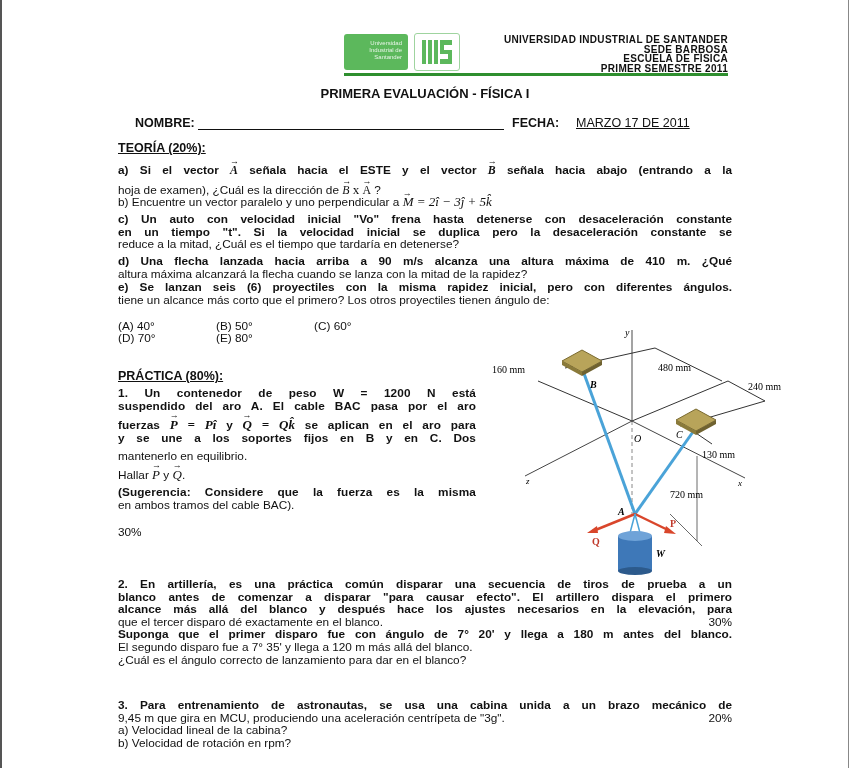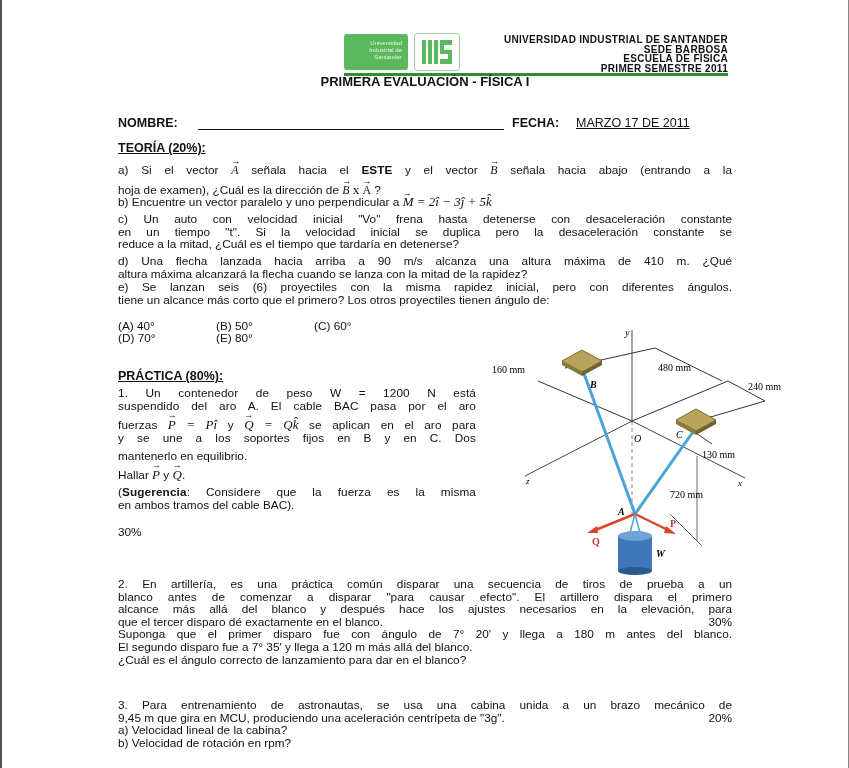--- a/index.html
+++ b/index.html
@@ -29,38 +29,38 @@
     }
     .header-text {
       position: absolute; right: 4px; top: 35px; text-align: right;
       font-size: 10px; font-weight: bold; letter-spacing: 0.3px; line-height: 9.5px;
     }
     .green-rule {
       position: absolute; left: 226px; top: 73px; width: 384px; height: 3px;
       background: #2f8f2f;
     }
     .exam-title {
-      position: absolute; left: 0; width: 614px; top: 74px; text-align: center;
+      position: absolute; left: 0; width: 614px; top: 86px; text-align: center;
       font-weight: bold; font-size: 13px;
     }
     .nombre-row { position: absolute; left: 0; top: 116px; font-size: 12.5px; font-weight: bold; width: 614px; }
-    .nombre-label { position: absolute; left: 0; top: 0; }
+    .nombre-label { position: absolute; left: 17px; top: 0; }
     .nombre-line { position: absolute; left: 80px; top: 13px; width: 306px; border-bottom: 1.5px solid #111; }
     .fecha-label { position: absolute; left: 394px; top: 0; }
     .fecha-value { position: absolute; left: 458px; top: 0; font-weight: normal; text-decoration: underline; }
 
     .section-title {
       position: absolute; left: 0; font-weight: bold; text-decoration: underline; font-size: 12.5px;
     }
     .para {
       position: absolute; left: 0; width: 614px; font-size: 11.8px; line-height: 12.6px;
       text-align: justify; text-align-last: left;
     }
     .line { display: block; white-space: nowrap; }
-    .justify-line { display: block; text-align: justify; text-align-last: justify; }
+    .justify-line { display: block; text-align: justify; text-align-last: justify; font-weight: bold; }
     .vec { font-family: "Liberation Serif", serif; font-style: italic; position: relative; display: inline-block; }
     .vec::before {
       content: "\2192"; position: absolute; left: 0; right: 0; top: -9px; font-size: 9px;
       font-style: normal; text-align: center;
     }
     .math { font-family: "Liberation Serif", serif; font-style: italic; font-size: 13px; }
     .options { position: absolute; left: 0; font-size: 11.8px; line-height: 11.5px; }
     .opt { display: inline-block; width: 98px; }
 
     .p1 { position: absolute; left: 0; top: 387px; width: 358px; font-size: 11.8px; line-height: 13px; }

